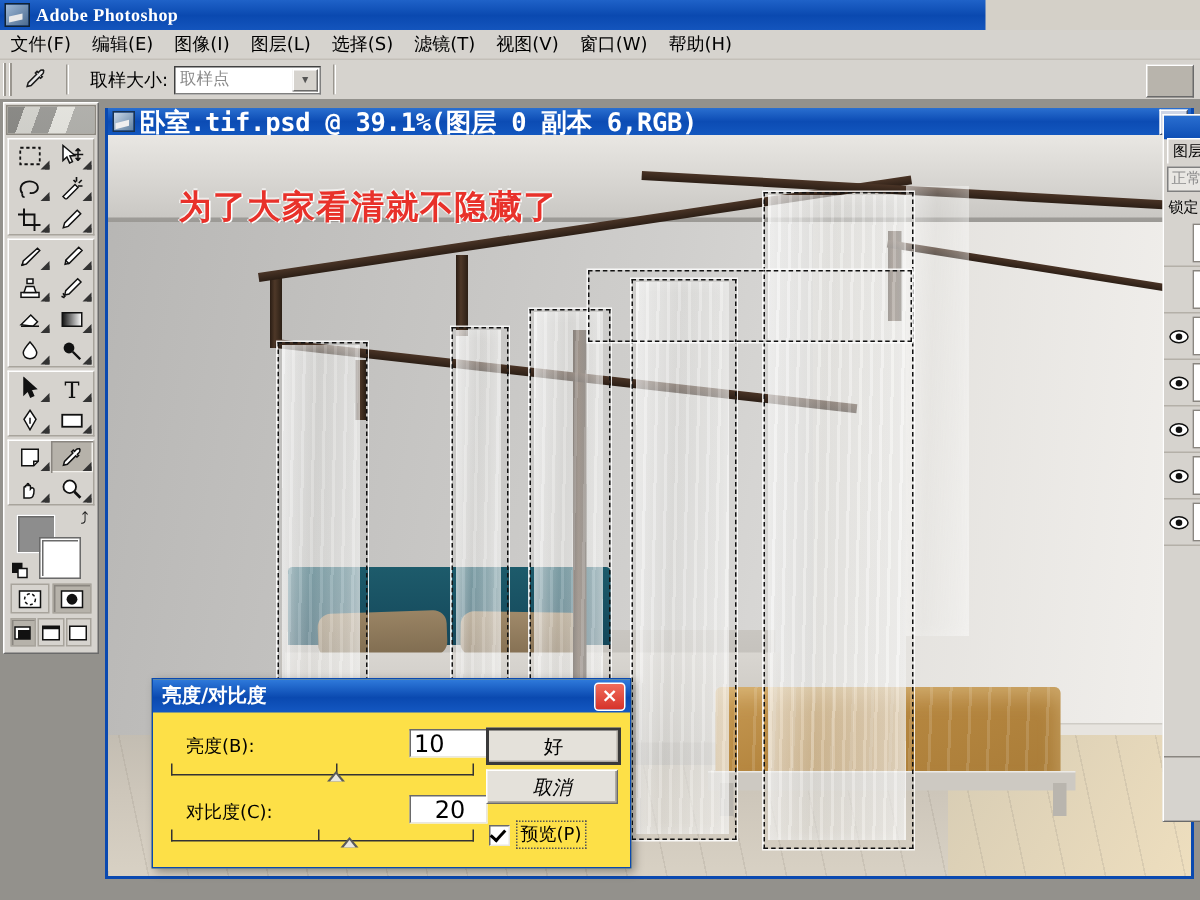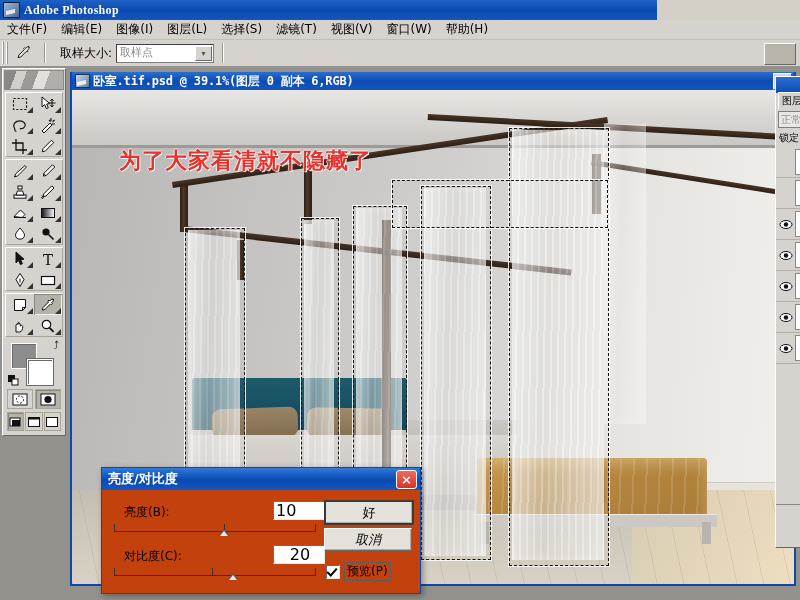--- a/index.html
+++ b/index.html
@@ -135,21 +135,21 @@
     z-index:20;
   }
   .doc-titlebar{
     height:18px;background:linear-gradient(#2a6fd0,#0c4cb4 50%,#1357bf);
     display:flex;align-items:center;padding:0 2px;
   }
   .doc-icon{width:13px;height:12px;margin:0 3px 0 1px;flex:none;position:relative;
     background:linear-gradient(135deg,#c9d8e8,#5f7f9f);border:1px solid #1a3350;}
   .doc-icon:after{content:"";position:absolute;left:1px;top:6px;width:9px;height:4px;background:#efefef;transform:skewY(-14deg);}
   .doc-title{
-    color:#fff;font-size:12px;font-weight:bold;white-space:nowrap;
+    color:#fff;font-size:17px;font-weight:bold;white-space:nowrap;
     font-family:"DejaVu Sans Mono","Liberation Mono",monospace;
     letter-spacing:-0.2px;
   }
   .doc-min{
     margin-left:auto;width:17px;height:15px;background:#cfd6e6;
     border:1px solid #fff;border-right-color:#42506b;border-bottom-color:#42506b;
     position:relative;
   }
   .doc-min:after{content:"";position:absolute;left:3px;bottom:3px;width:9px;height:2px;background:#2b3d5c;}
   .canvas-wrap{
@@ -202,21 +202,21 @@
   }
 
   
   .ants{
     position:absolute;border:1px dashed #111;
     box-shadow:0 0 0 1px rgba(255,255,255,.85);
     background:transparent;
   }
 
   .redtext{
-    position:absolute;left:47px;top:56px;
+    position:absolute;left:47px;top:33px;
     font-family:Liberation Serif, serif;font-weight:bold;font-size:22px;
     color:#e8312a;letter-spacing:1px;
     text-shadow:1px 1px 0 #fff, -1px 0 0 rgba(255,255,255,.7), 0 -1px 0 rgba(255,255,255,.6);
     white-space:nowrap;
   }
   .watermark{
     position:absolute;right:6px;bottom:2px;
     font-family:"DejaVu Sans",sans-serif;font-size:33px;font-weight:bold;
     color:#1d64d8;text-shadow:0 1px 2px rgba(255,255,255,.75);
     letter-spacing:0px;
@@ -245,22 +245,22 @@
   .lp-row{
     height:30px;border-bottom:1px solid #b4b0a8;display:flex;align-items:center;
     padding-left:2px;gap:2px;
   }
   .lp-eye{width:15px;height:13px;display:flex;align-items:center;justify-content:center;flex:none;}
   .lp-thumb{width:24px;height:24px;background:#fff;border:1px solid #8a8680;flex:none;}
   .lp-bottom{position:absolute;left:0;bottom:0;width:100%;height:42px;background:#d6d3ce;border-top:1px solid #8a8680;}
 
   
   .dialog{
-    position:absolute;left:101px;top:467px;width:318px;height:125px;
-    background:#c2410c;border:1px solid #0a49b0;
+    position:absolute;left:101px;top:452px;width:318px;height:125px;
+    background:#fde047;border:1px solid #0a49b0;
     box-shadow:2px 2px 6px rgba(0,0,0,.35);
     z-index:60;
   }
   .dlg-title{
     height:22px;background:linear-gradient(#2f7adb,#0a49b0 55%,#1458c2);
     display:flex;align-items:center;padding-left:6px;
   }
   .dlg-title span{color:#fff;font-weight:bold;font-size:13px;font-family:"DejaVu Sans",sans-serif;}
   .dlg-close{
     margin-left:auto;margin-right:3px;width:19px;height:17px;

